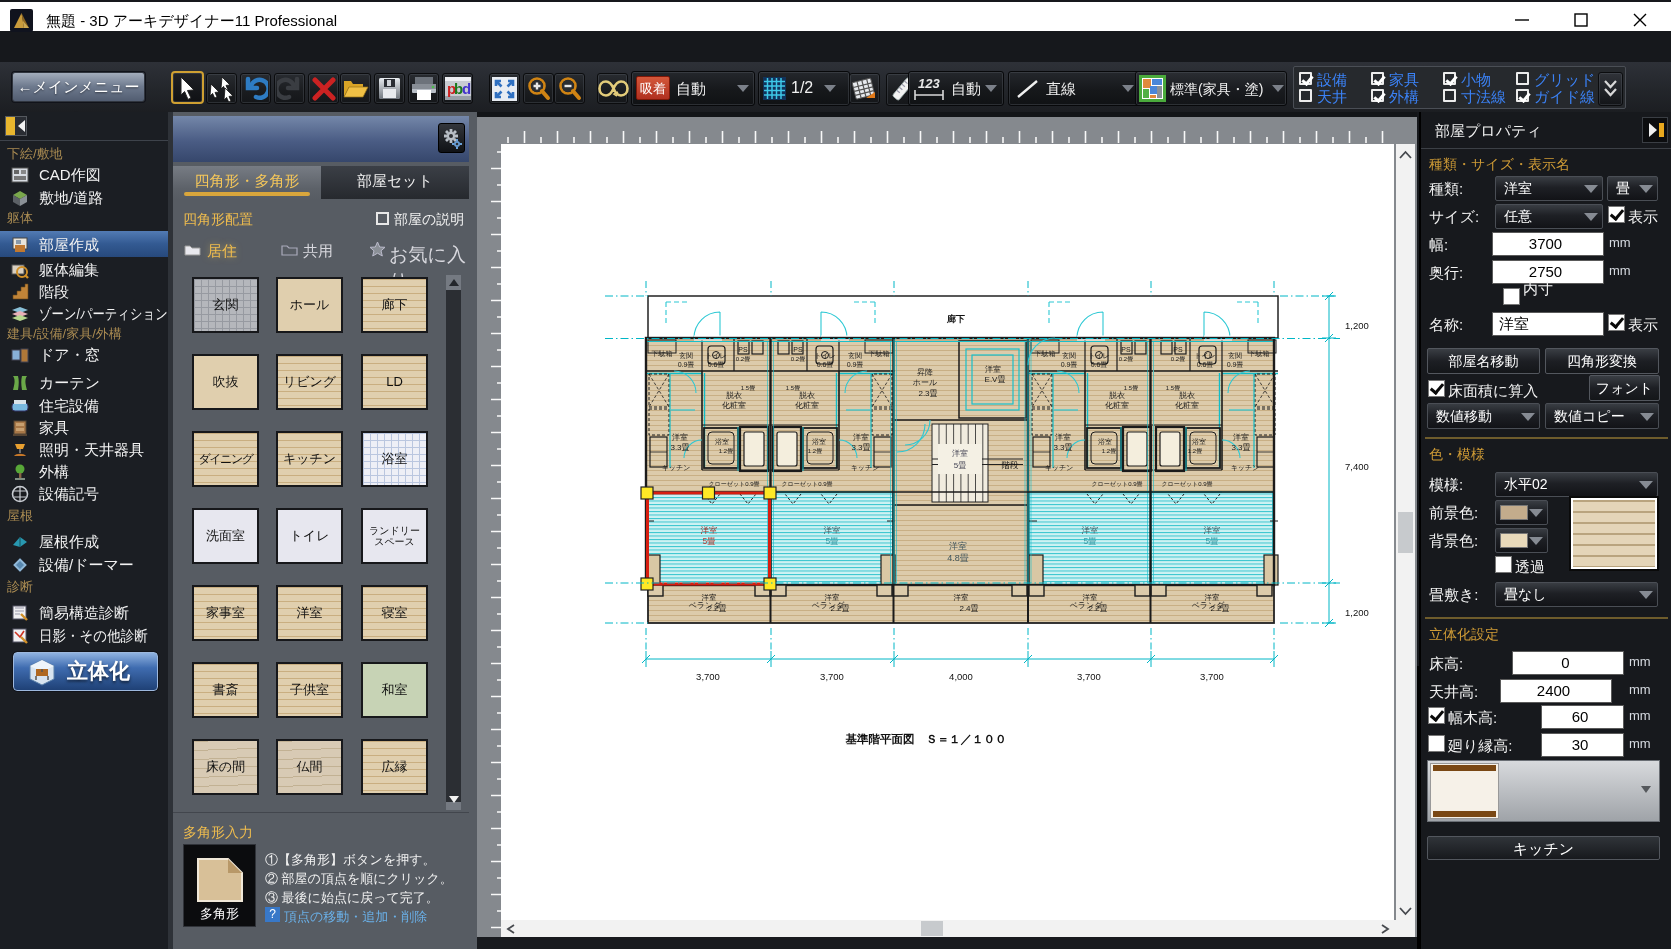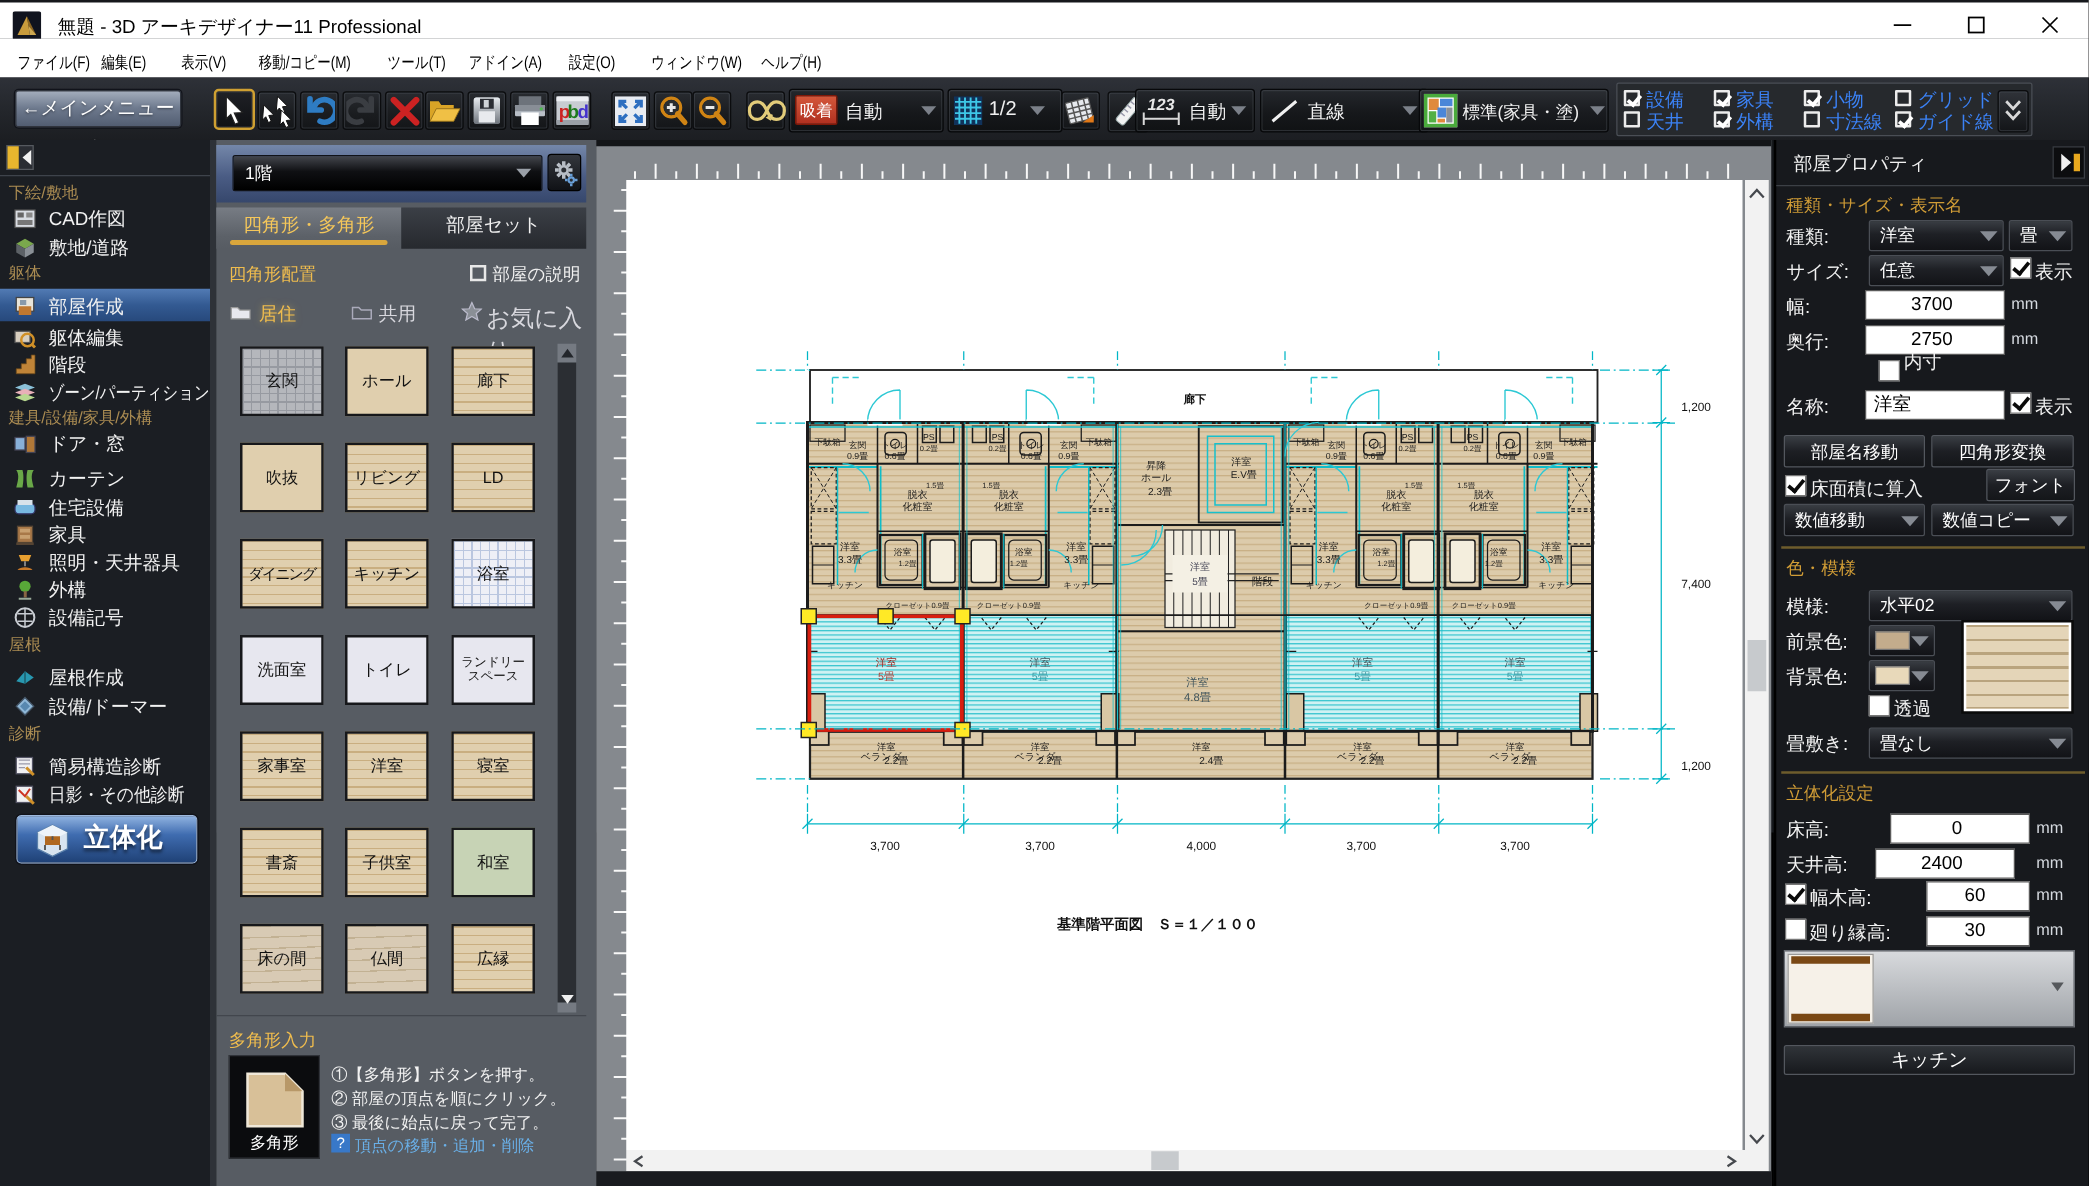--- a/index.html
+++ b/index.html
@@ -82,31 +82,20 @@
 <svg class="abs winbtn" style="left:1499px" width="46" height="29">
       <line x1="16" y1="15" x2="30" y2="15" stroke="#000" stroke-width="1.4"></line>
     </svg>
 <svg class="abs winbtn" style="left:1558px" width="46" height="29">
       <rect x="17" y="9" width="12" height="12" fill="none" stroke="#000" stroke-width="1.4"></rect>
     </svg>
 <svg class="abs winbtn" style="left:1617px" width="46" height="29">
       <path d="M17 9 L29 21 M29 9 L17 21" stroke="#000" stroke-width="1.4"></path>
     </svg>
 
-<div id="menubar" class="abs">
-<span style="left:14px">ファイル(F)</span>
-      <span style="left:81px">編集(E)</span>
-      <span style="left:145px">表示(V)</span>
-      <span style="left:207px">移動/コピー(M)</span>
-      <span style="left:310px">ツール(T)</span>
-      <span style="left:375px">アドイン(A)</span>
-      <span style="left:455px">設定(O)</span>
-      <span style="left:521px">ウィンドウ(W)</span>
-      <span style="left:609px">ヘルプ(H)</span>
-</div>
 
 <div id="toolbar" class="abs"></div>
 <div id="mainmenu" class="abs">←メインメニューへ</div>
 
 <div class="tbtn" style="left:171px;top:71px;width:33px;height:33px;border:2px solid #cfa032;border-radius:4px;background:linear-gradient(#1f2126,#101114)"></div>
 <svg class="abs" style="left:178px;top:76px" width="20" height="24">
       <path d="M3 1 L16 14 L9.5 14.5 L13 22 L10 23.4 L6.6 15.6 L3 19 Z" fill="#fff" stroke="#222" stroke-width="1"></path>
     </svg>
 <div class="tbtn" style="left:206px"></div>
 <svg class="abs" style="left:208px;top:76px" width="27" height="26">
@@ -418,21 +407,20 @@
 <div id="btn3d" class="abs"><svg class="abs" style="left:14px;top:6px" width="28" height="27">
         <path d="M14 1 L26 7 L26 20 L14 26 L2 20 L2 7 Z" fill="#d8e4f0" stroke="#5a80aa"></path>
         <path d="M14 1 L26 7 L14 13 L2 7 Z" fill="#eef4fa"></path>
         <rect x="8" y="10" width="12" height="7" fill="#b06820"></rect>
         <path d="M8 17 L8 21 M20 17 L20 21 M14 13 L14 10" stroke="#555" stroke-width="1.5"></path>
       </svg><span style="margin-left:26px">立体化</span></div>
 <div class="abs" style="left:168px;top:112px;width:5px;height:837px;background:#2e3238"></div>
 
 <div id="lpanel" class="abs">
  <div id="floorband" class="abs"></div>
- <div id="floordd" class="abs">1階<i class="ddar" style="right:8px;top:10px;border-top-color:#9aa0a8"></i></div>
  <div id="gearbtn" class="abs"><svg width="25" height="28">
           <g fill="#b8bec6">
             <circle cx="12" cy="12" r="4.2"></circle>
             <g stroke="#b8bec6" stroke-width="2.8">
               <path d="M12 5 V8 M12 16 V19 M5 12 H8 M16 12 H19 M7 7 L9.2 9.2 M14.8 14.8 L17 17 M17 7 L14.8 9.2 M9.2 14.8 L7 17"></path>
             </g>
             <circle cx="12" cy="12" r="2" fill="#2b2e33"></circle>
           </g>
           <g fill="#6aa0d8">
             <circle cx="18" cy="20" r="3"></circle>

